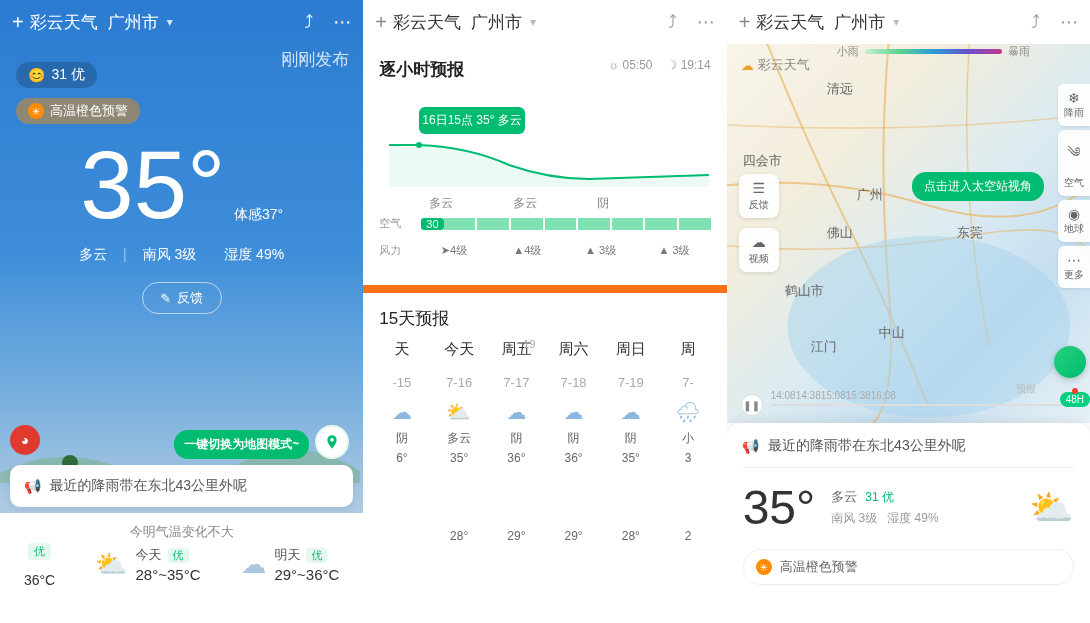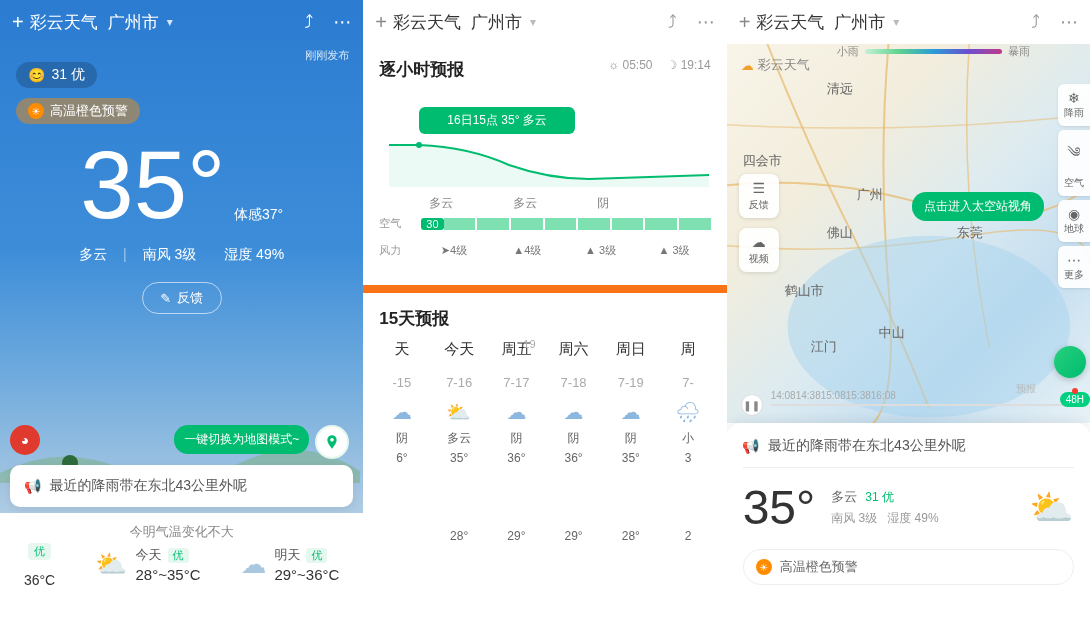--- a/index.html
+++ b/index.html
@@ -8,68 +8,68 @@
     .pane1 { background: linear-gradient(180deg, #2b7cd1 0%, #3d8dd9 40%, #6eaadd 60%, #a9c8e2 80%, #d4e3ed 100%); color: #fff; }
     .header { display: flex; align-items: center; padding: 8px 12px; gap: 6px; height: 44px; }
     .pane2 .header, .pane3 .header { color: #333; }
     .plus-icon { font-size: 20px; font-weight: 300; }
     .app-title { font-size: 17px; font-weight: 400; }
     .city { font-size: 17px; font-weight: 400; margin-left: 4px; }
     .loc-icon { font-size: 12px; opacity: 0.8; margin-left: 2px; }
     .spacer { flex: 1; }
     .share-icon, .more-icon { font-size: 18px; margin-left: 14px; }
     .pane2 .share-icon, .pane2 .more-icon, .pane3 .share-icon, .pane3 .more-icon { color: #999; }
-    .pubtime { position: absolute; right: 14px; top: 48px; font-size: 11px; opacity: 0.8; }
+    .pubtime { position: absolute; right: 14px; top: 48px; font-size: 17px; opacity: 0.8; }
     .badges { padding: 0 16px; margin-top: 18px; }
     .badge-aqi { display: inline-flex; align-items: center; background: rgba(0,0,0,0.18); border-radius: 14px; padding: 4px 12px; font-size: 14px; gap: 6px; }
     .badge-warn { display: inline-flex; align-items: center; background: rgba(255,140,0,0.45); border-radius: 14px; padding: 4px 12px; font-size: 13px; margin-top: 10px; gap: 6px; }
     .warn-dot { width: 16px; height: 16px; border-radius: 50%; background: #ff8c00; display: inline-flex; align-items: center; justify-content: center; font-size: 10px; color: #fff; }
     .main-temp { text-align: center; margin-top: 6px; }
     .big-temp { font-size: 96px; font-weight: 200; display: inline-block; }
     .feels { font-size: 14px; vertical-align: bottom; margin-left: 4px; display: inline-block; margin-bottom: 16px; }
     .cond-row { text-align: center; font-size: 14px; margin-top: 6px; }
     .cond-row span { margin: 0 6px; }
     .sep { opacity: 0.5; }
     .feedback-btn { display: flex; align-items: center; justify-content: center; gap: 6px; margin: 18px auto 0; width: 80px; padding: 6px 0; border: 1px solid rgba(255,255,255,0.6); border-radius: 16px; font-size: 13px; }
     .hills { position: absolute; bottom: 140px; left: 0; right: 0; height: 50px; }
-    .map-tip { position: absolute; right: 14px; bottom: 164px; display: flex; align-items: flex-start; gap: 6px; }
+    .map-tip { position: absolute; right: 14px; bottom: 164px; display: flex; align-items: flex-end; gap: 6px; font-weight: bold; }
     .map-pill { background: #00bc70; color: #fff; font-size: 12px; padding: 6px 10px; border-radius: 14px; }
     .map-btn { width: 34px; height: 34px; border-radius: 50%; background: #fff; display: flex; align-items: center; justify-content: center; color: #00bc70; font-size: 16px; border: 2px solid #e6f7ef; }
     .fox { position: absolute; left: 10px; bottom: 168px; width: 30px; height: 30px; border-radius: 50%; background: #e03a2f; display: flex; align-items: center; justify-content: center; color: #fff; font-size: 14px; }
     .rain-card { position: absolute; left: 10px; right: 10px; bottom: 116px; background: #fff; color: #555; border-radius: 10px; padding: 12px 14px; font-size: 14px; display: flex; align-items: center; gap: 8px; box-shadow: 0 2px 8px rgba(0,0,0,0.08); }
     .today-card { position: absolute; left: 0; right: 0; bottom: 0; background: #fff; color: #555; padding: 10px 0; height: 110px; }
     .tc-title { text-align: center; font-size: 13px; color: #888; }
     .tc-row { display: flex; justify-content: space-around; align-items: center; padding: 0 4px; }
     .tc-item { display: flex; align-items: center; gap: 8px; }
     .tc-left { display: flex; flex-direction: column; align-items: center; font-size: 12px; color: #888; }
     .tc-left .aqi-tag { background: #e6f7ef; color: #00bc70; padding: 1px 6px; border-radius: 4px; font-size: 11px; margin-top: 2px; }
     .tc-icon { font-size: 26px; }
     .tc-text { font-size: 13px; }
     .tc-text .day { display: flex; align-items: center; gap: 6px; }
     .tc-text .range { font-size: 15px; color: #333; margin-top: 2px; }
     
     .p2-section { padding: 14px 16px; border-bottom: 8px solid #f97316; }
     .sec-title { font-size: 17px; font-weight: 600; color: #222; }
     .suntimes { float: right; font-size: 12px; color: #999; display: flex; gap: 14px; }
     .hourly-box { margin-top: 20px; position: relative; height: 170px; }
-    .hourly-tip { position: absolute; left: 40px; top: 6px; background: #00bc70; color: #fff; font-size: 12px; padding: 5px 28px; border-radius: 6px; }
+    .hourly-tip { position: absolute; left: 40px; top: 6px; background: #00bc70; color: #fff; font-size: 12px; padding: 5px 3px; border-radius: 6px; }
     .hourly-tip::after { content: ''; position: absolute; left: 12px; bottom: -5px; border: 5px solid transparent; border-top-color: #00bc70; }
     .curve { position: absolute; left: 10px; right: 10px; top: 36px; height: 50px; }
     .cond-labels { position: absolute; top: 94px; left: 50px; right: 0; display: flex; gap: 60px; font-size: 12px; color: #888; }
     .axis-row { position: absolute; left: 0; right: 0; display: flex; align-items: center; font-size: 11px; color: #999; }
     .axis-row .lbl { width: 38px; }
     .axis-row .bars { flex: 1; display: flex; gap: 2px; }
     .bar { flex: 1; height: 10px; background: #cfeee0; }
     .bar.aqi { background: #7fe0b2; height: 12px; }
     .wind-cell { flex: 1; text-align: center; font-size: 11px; color: #777; }
     .row-air { top: 115px; }
     .row-wind { top: 142px; }
     .aqi-tag-s { background: #00bc70; color: #fff; padding: 0 5px; border-radius: 3px; font-size: 11px; margin-left: 4px; }
     .forecast-section { padding: 14px 10px 0; }
-    .fc-title { font-size: 17px; font-weight: 700; color: #222; padding-left: 6px; }
+    .fc-title { font-size: 17px; font-weight: 400; color: #222; padding-left: 6px; }
     .fc-row { display: flex; margin-top: 10px; }
     .fc-col { flex: 1; text-align: center; font-size: 13px; min-width: 0; }
     .fc-day { font-size: 15px; color: #333; }
     .fc-date { font-size: 13px; color: #aaa; margin-top: 16px; }
     .fc-icon { font-size: 20px; margin: 10px 0 6px; color: #8cb8e0; }
     .fc-cond { font-size: 12px; color: #666; }
     .fc-high, .fc-low { font-size: 12px; color: #666; margin-top: 4px; }
     .fc-curve { height: 52px; margin: 6px 0; }
     .pinned-temp { position: absolute; left: 160px; top: 338px; font-size: 11px; color: #aaa; }
     
@@ -79,21 +79,21 @@
     .map-city { position: absolute; font-size: 13px; color: #666; white-space: nowrap; }
     .map-brand { position: absolute; top: 12px; left: 14px; font-size: 13px; color: #888; display: flex; align-items: center; gap: 4px; }
     .rain-scale { position: absolute; top: 0; left: 110px; right: 60px; display: flex; align-items: center; gap: 6px; font-size: 11px; color: #888; }
     .scale-bar { flex: 1; height: 5px; background: linear-gradient(90deg, #c4f0d4, #5ed28f, #2a9cd8, #6b4fd0, #c03a8a); border-radius: 3px; }
     .right-tools { position: absolute; right: 0; top: 40px; width: 32px; display: flex; flex-direction: column; gap: 4px; }
     .rt-item { background: rgba(255,255,255,0.92); border-radius: 6px 0 0 6px; padding: 6px 2px; text-align: center; font-size: 10px; color: #666; box-shadow: 0 1px 3px rgba(0,0,0,0.1); }
     .rt-item .ico { font-size: 14px; display: block; }
     .left-tools { position: absolute; left: 12px; top: 130px; display: flex; flex-direction: column; gap: 10px; }
     .lt-item { width: 40px; background: rgba(255,255,255,0.92); border-radius: 8px; padding: 6px 2px; text-align: center; font-size: 10px; color: #666; box-shadow: 0 1px 4px rgba(0,0,0,0.12); }
     .lt-item .ico { font-size: 14px; display: block; margin-bottom: 2px; }
-    .space-pill { position: absolute; right: 46px; top: 148px; background: #00bc70; color: #fff; font-size: 12px; padding: 6px 12px; border-radius: 14px; }
+    .space-pill { position: absolute; right: 46px; top: 128px; background: #00bc70; color: #fff; font-size: 12px; padding: 6px 12px; border-radius: 14px; }
     .timeline { position: absolute; left: 0; right: 0; bottom: 202px; height: 32px; display: flex; align-items: center; padding: 0 14px; gap: 8px; }
     .play-btn { width: 22px; height: 22px; border-radius: 50%; background: #fff; border: 1px solid #ddd; display: flex; align-items: center; justify-content: center; color: #888; font-size: 10px; }
     .tl-track { flex: 1; position: relative; height: 2px; background: #ddd; }
     .tl-times { position: absolute; top: -14px; left: 0; right: 4px; display: flex; justify-content: flex-start; font-size: 10px; color: #aaa; }
     .tl-badge { position: absolute; right: -14px; top: -12px; background: #00d080; color: #fff; font-size: 10px; padding: 2px 6px; border-radius: 10px; }
     .tl-dot { position: absolute; right: -2px; top: -16px; width: 6px; height: 6px; border-radius: 50%; background: #ff3b30; }
     .tl-future { position: absolute; right: 40px; top: -22px; font-size: 10px; color: #bbb; }
     .bottom-sheet { position: absolute; left: 0; right: 0; bottom: 0; background: #fff; border-radius: 14px 14px 0 0; padding: 14px 16px 12px; box-shadow: 0 -2px 12px rgba(0,0,0,0.08); height: 200px; }
     .bs-rain { display: flex; align-items: center; gap: 8px; font-size: 14px; color: #555; padding-bottom: 12px; border-bottom: 1px solid #eee; }
     .bs-main { display: flex; align-items: center; margin-top: 12px; gap: 16px; }

